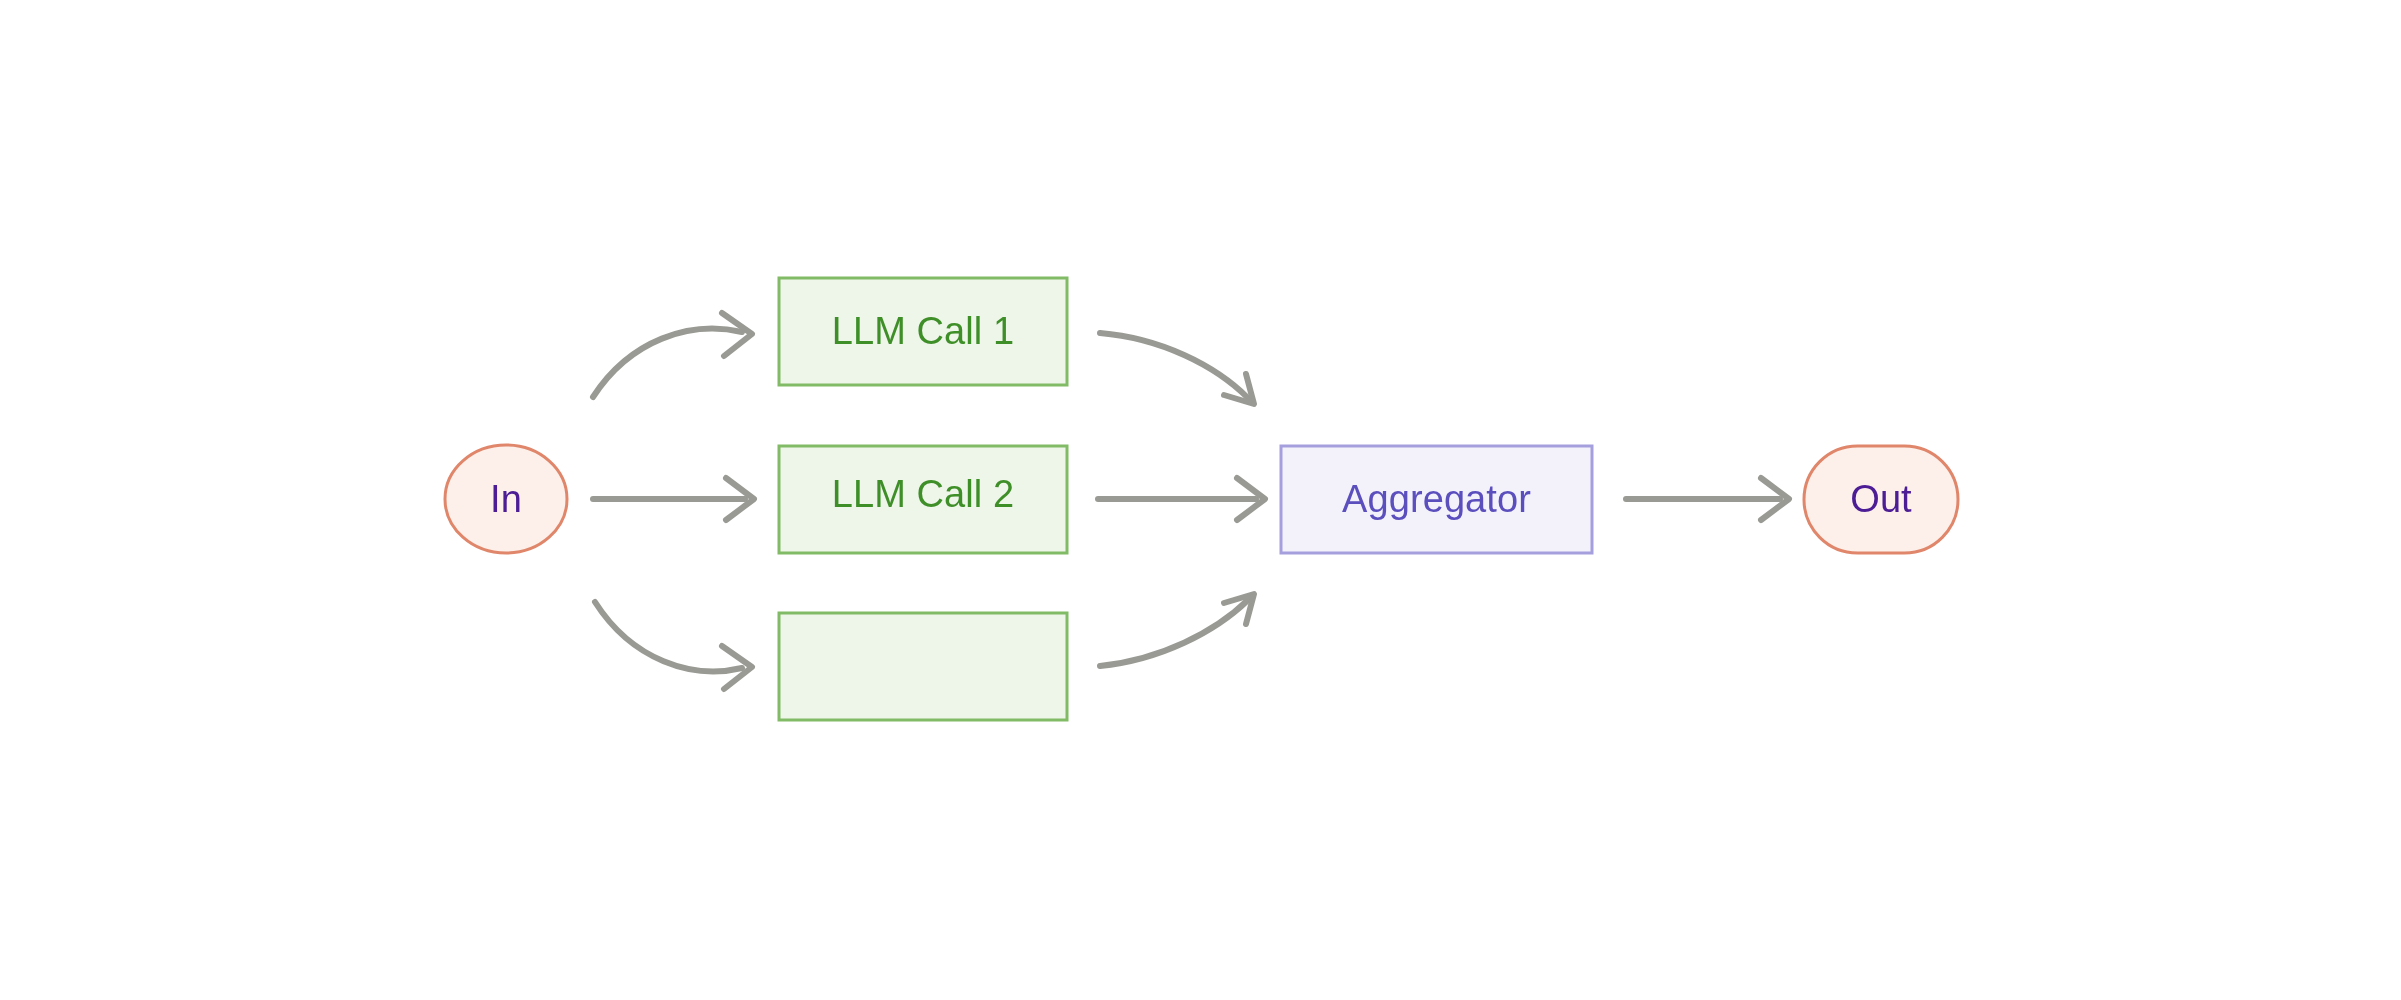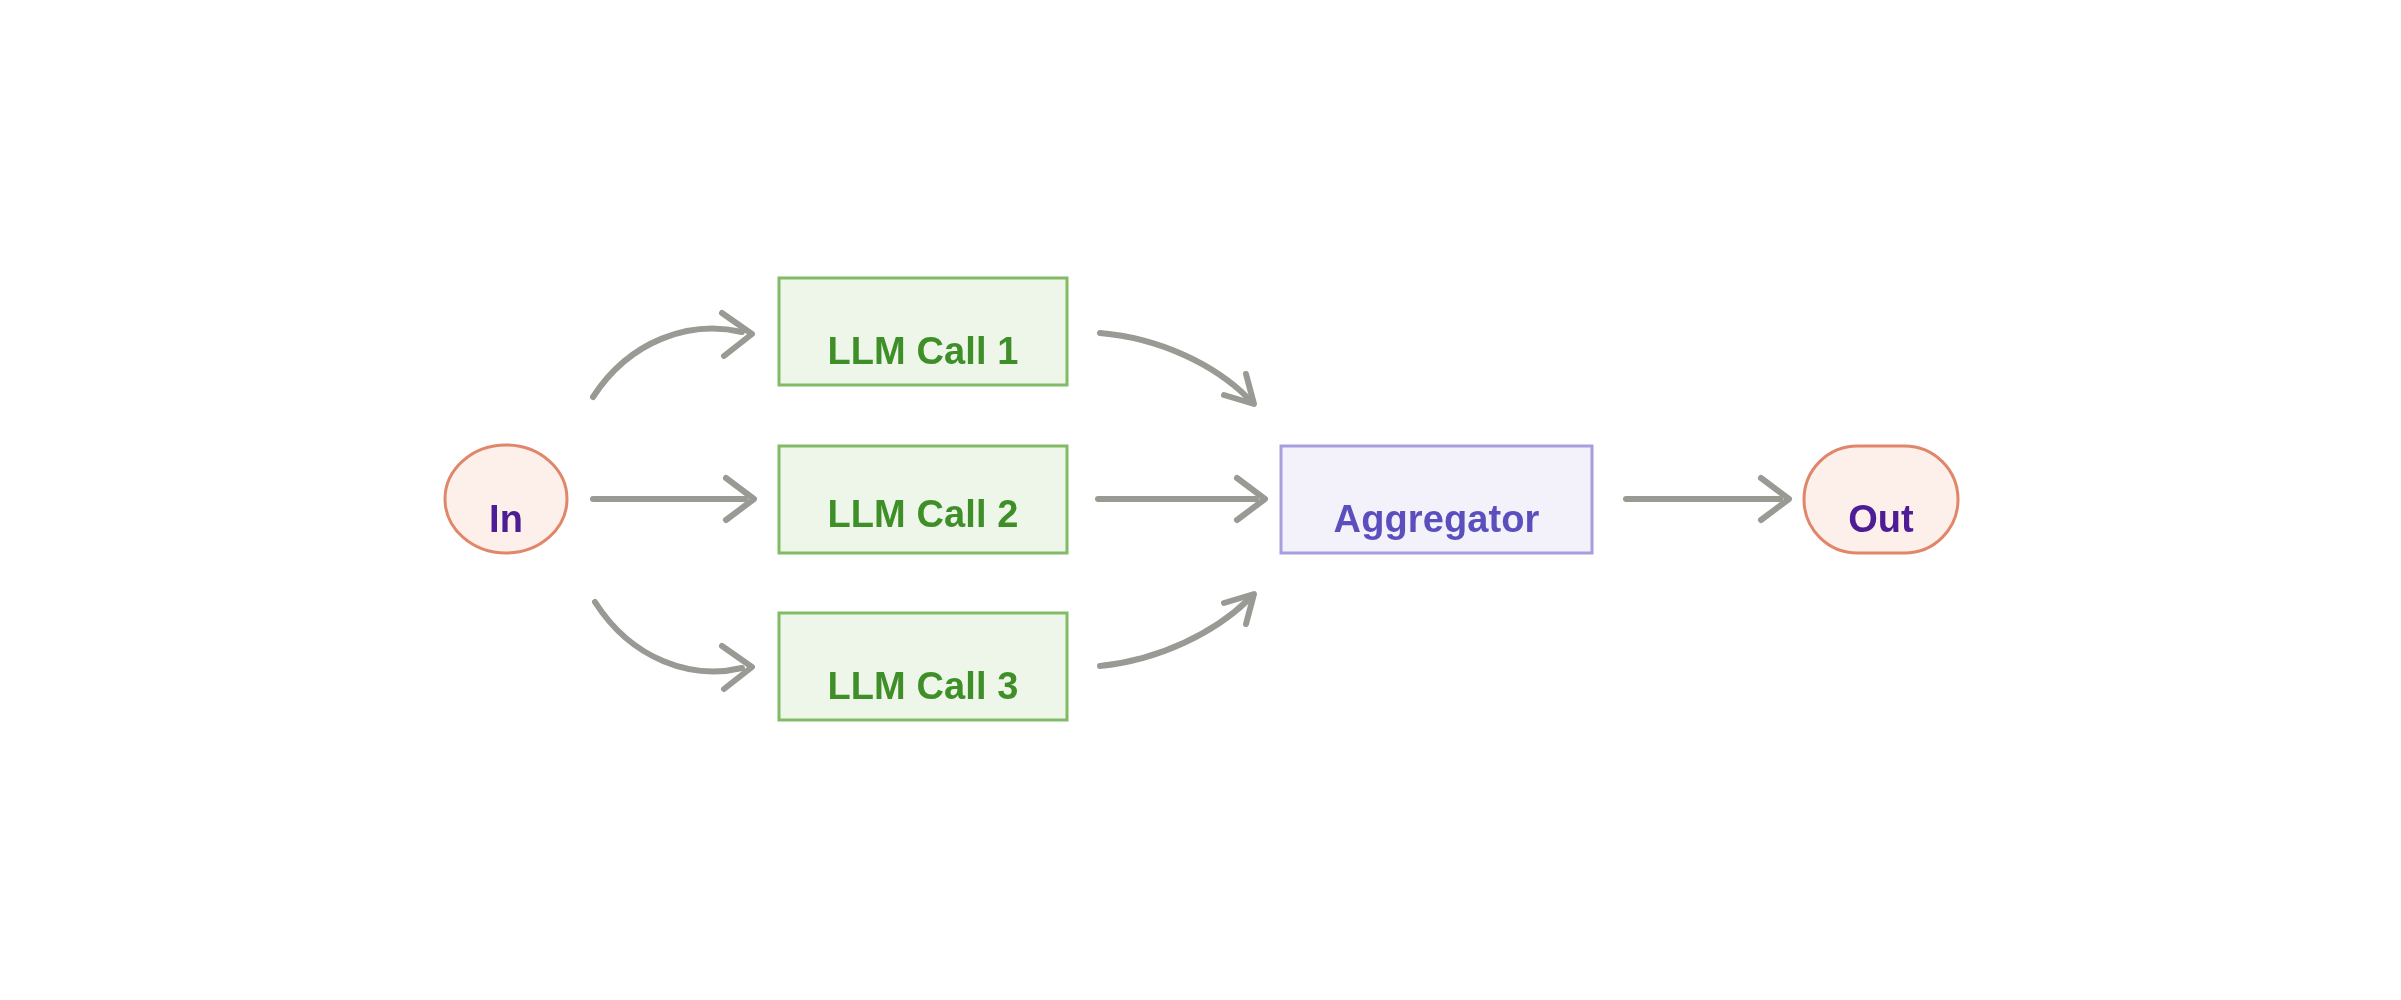--- a/index.html
+++ b/index.html
@@ -26,25 +26,24 @@
     top: 0;
     width: 2401px;
     height: 1000px;
   }
   
   .node-label {
     position: absolute;
     display: flex;
     align-items: center;
     justify-content: center;
-    font-weight: 700;
+    font-weight: 400;
     letter-spacing: 0.1px;
     white-space: nowrap;
     pointer-events: none;
-    margin-top: 20px;
   }
   .label-in,
   .label-out {
     color: #4c1d95;
     font-size: 38px;
   }
   .label-llm {
     color: #3f8f29;
     font-size: 38px;
   }
@@ -113,19 +112,18 @@
       <rect x="1804" y="446" width="154" height="107" rx="53.5" ry="53.5" fill="#fdf0ea" stroke="#e0866a" stroke-width="3"></rect>
     </g>
   </svg>
 
   <div class="node-label label-in" style="left:444px; top:446px; width:124px; height:107px;">In</div>
 
   <div class="node-label label-llm" style="left:779px; top:278px; width:288px; height:107px;">LLM Call 1</div>
 
   <div class="node-label label-llm" style="left:779px; top:446px; width:288px; height:97px;">LLM Call 2</div>
 
-  <div class="node-label label-llm" style="left:779px; top:613px; width:288px; height:107px;">LLM Call 3</div>
 
   <div class="node-label label-agg" style="left:1281px; top:446px; width:311px; height:107px;">Aggregator</div>
 
   <div class="node-label label-out" style="left:1804px; top:446px; width:154px; height:107px;">Out</div>
 
 </div>
 
 </body></html>

